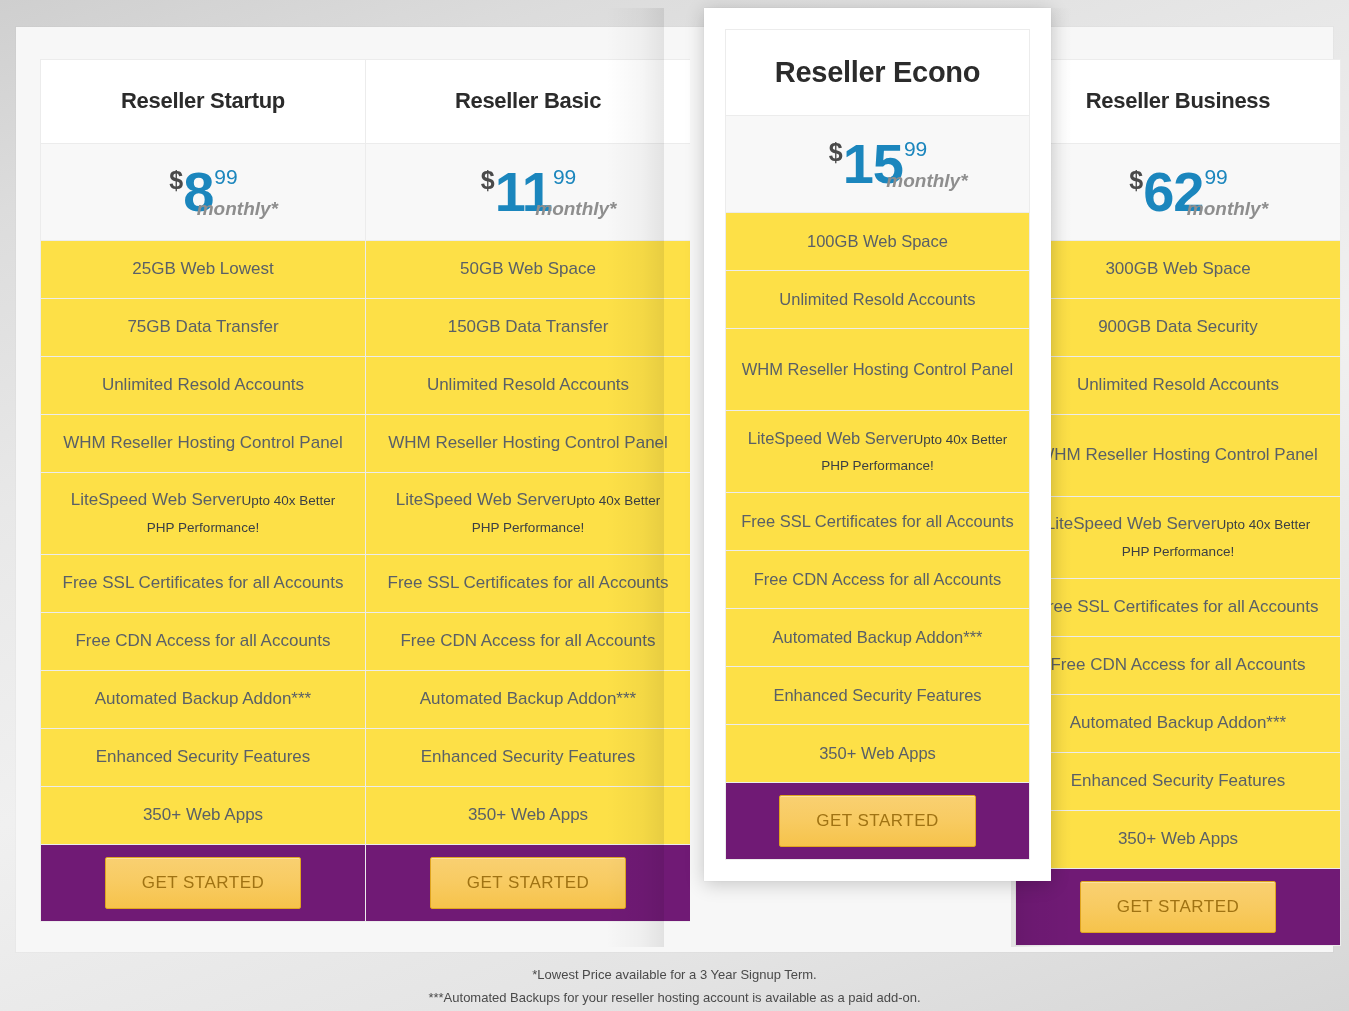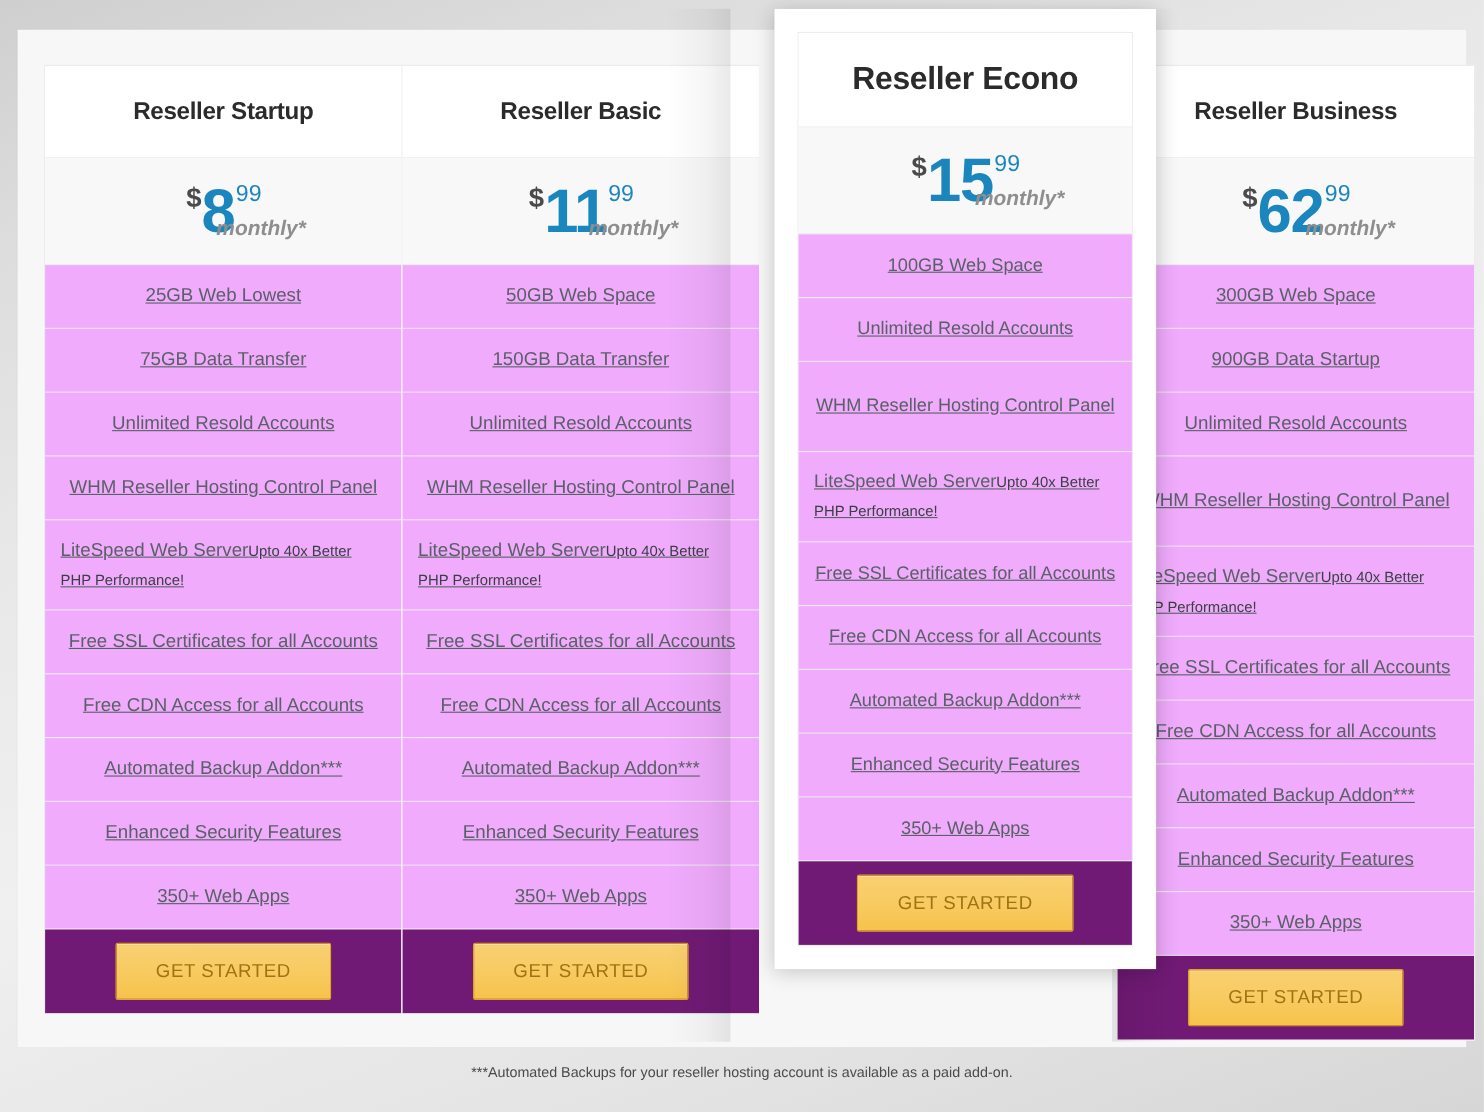--- a/index.html
+++ b/index.html
@@ -117,26 +117,26 @@
     white-space: nowrap;
   }
 
   
   .feat {
     min-height: 58px;
     padding: 8px 14px;
     display: flex;
     align-items: center;
     justify-content: center;
+    text-align: center;
     border-bottom: 1px solid #ececec;
     font-size: 17px;
     color: #5a6067;
     line-height: 1.55;
-    background: #f0abfc;
-    text-decoration: underline;
+    background: #fde047;
   }
   .feat.tall { min-height: 82px; }
   .feat .sub {
     font-size: 13.5px;
     color: #3b3f44;
     font-weight: normal;
   }
 
   
   .cta-row {
@@ -324,21 +324,21 @@
       <div class="price-row">
         <div class="price">
           <span class="cur">$</span><span class="amt">62</span><span class="cents">99</span>
           <span class="per">monthly*</span>
         </div>
       </div>
       <div class="feat">
           <span>300GB Web Space</span>
         </div>
       <div class="feat">
-          <span>900GB Data Startup</span>
+          <span>900GB Data Security</span>
         </div>
       <div class="feat">
           <span>Unlimited Resold Accounts</span>
         </div>
       <div class="feat tall">
           <span>WHM Reseller Hosting Control Panel</span>
         </div>
       <div class="feat tall">
           <span><span>LiteSpeed Web Server</span><span class="sub">Upto 40x Better PHP Performance!</span></span>
         </div>
@@ -406,14 +406,15 @@
     <div class="feat">
         <span>350+ Web Apps</span>
       </div>
     <div class="cta-row">
       <div class="btn">GET STARTED</div>
     </div>
   </div>
 </div>
 
 <div id="notes">
+  <div>*Lowest Price available for a 3 Year Signup Term.</div>
   <div>***Automated Backups for your reseller hosting account is available as a paid add-on.</div>
 </div>
 
 </body></html>

